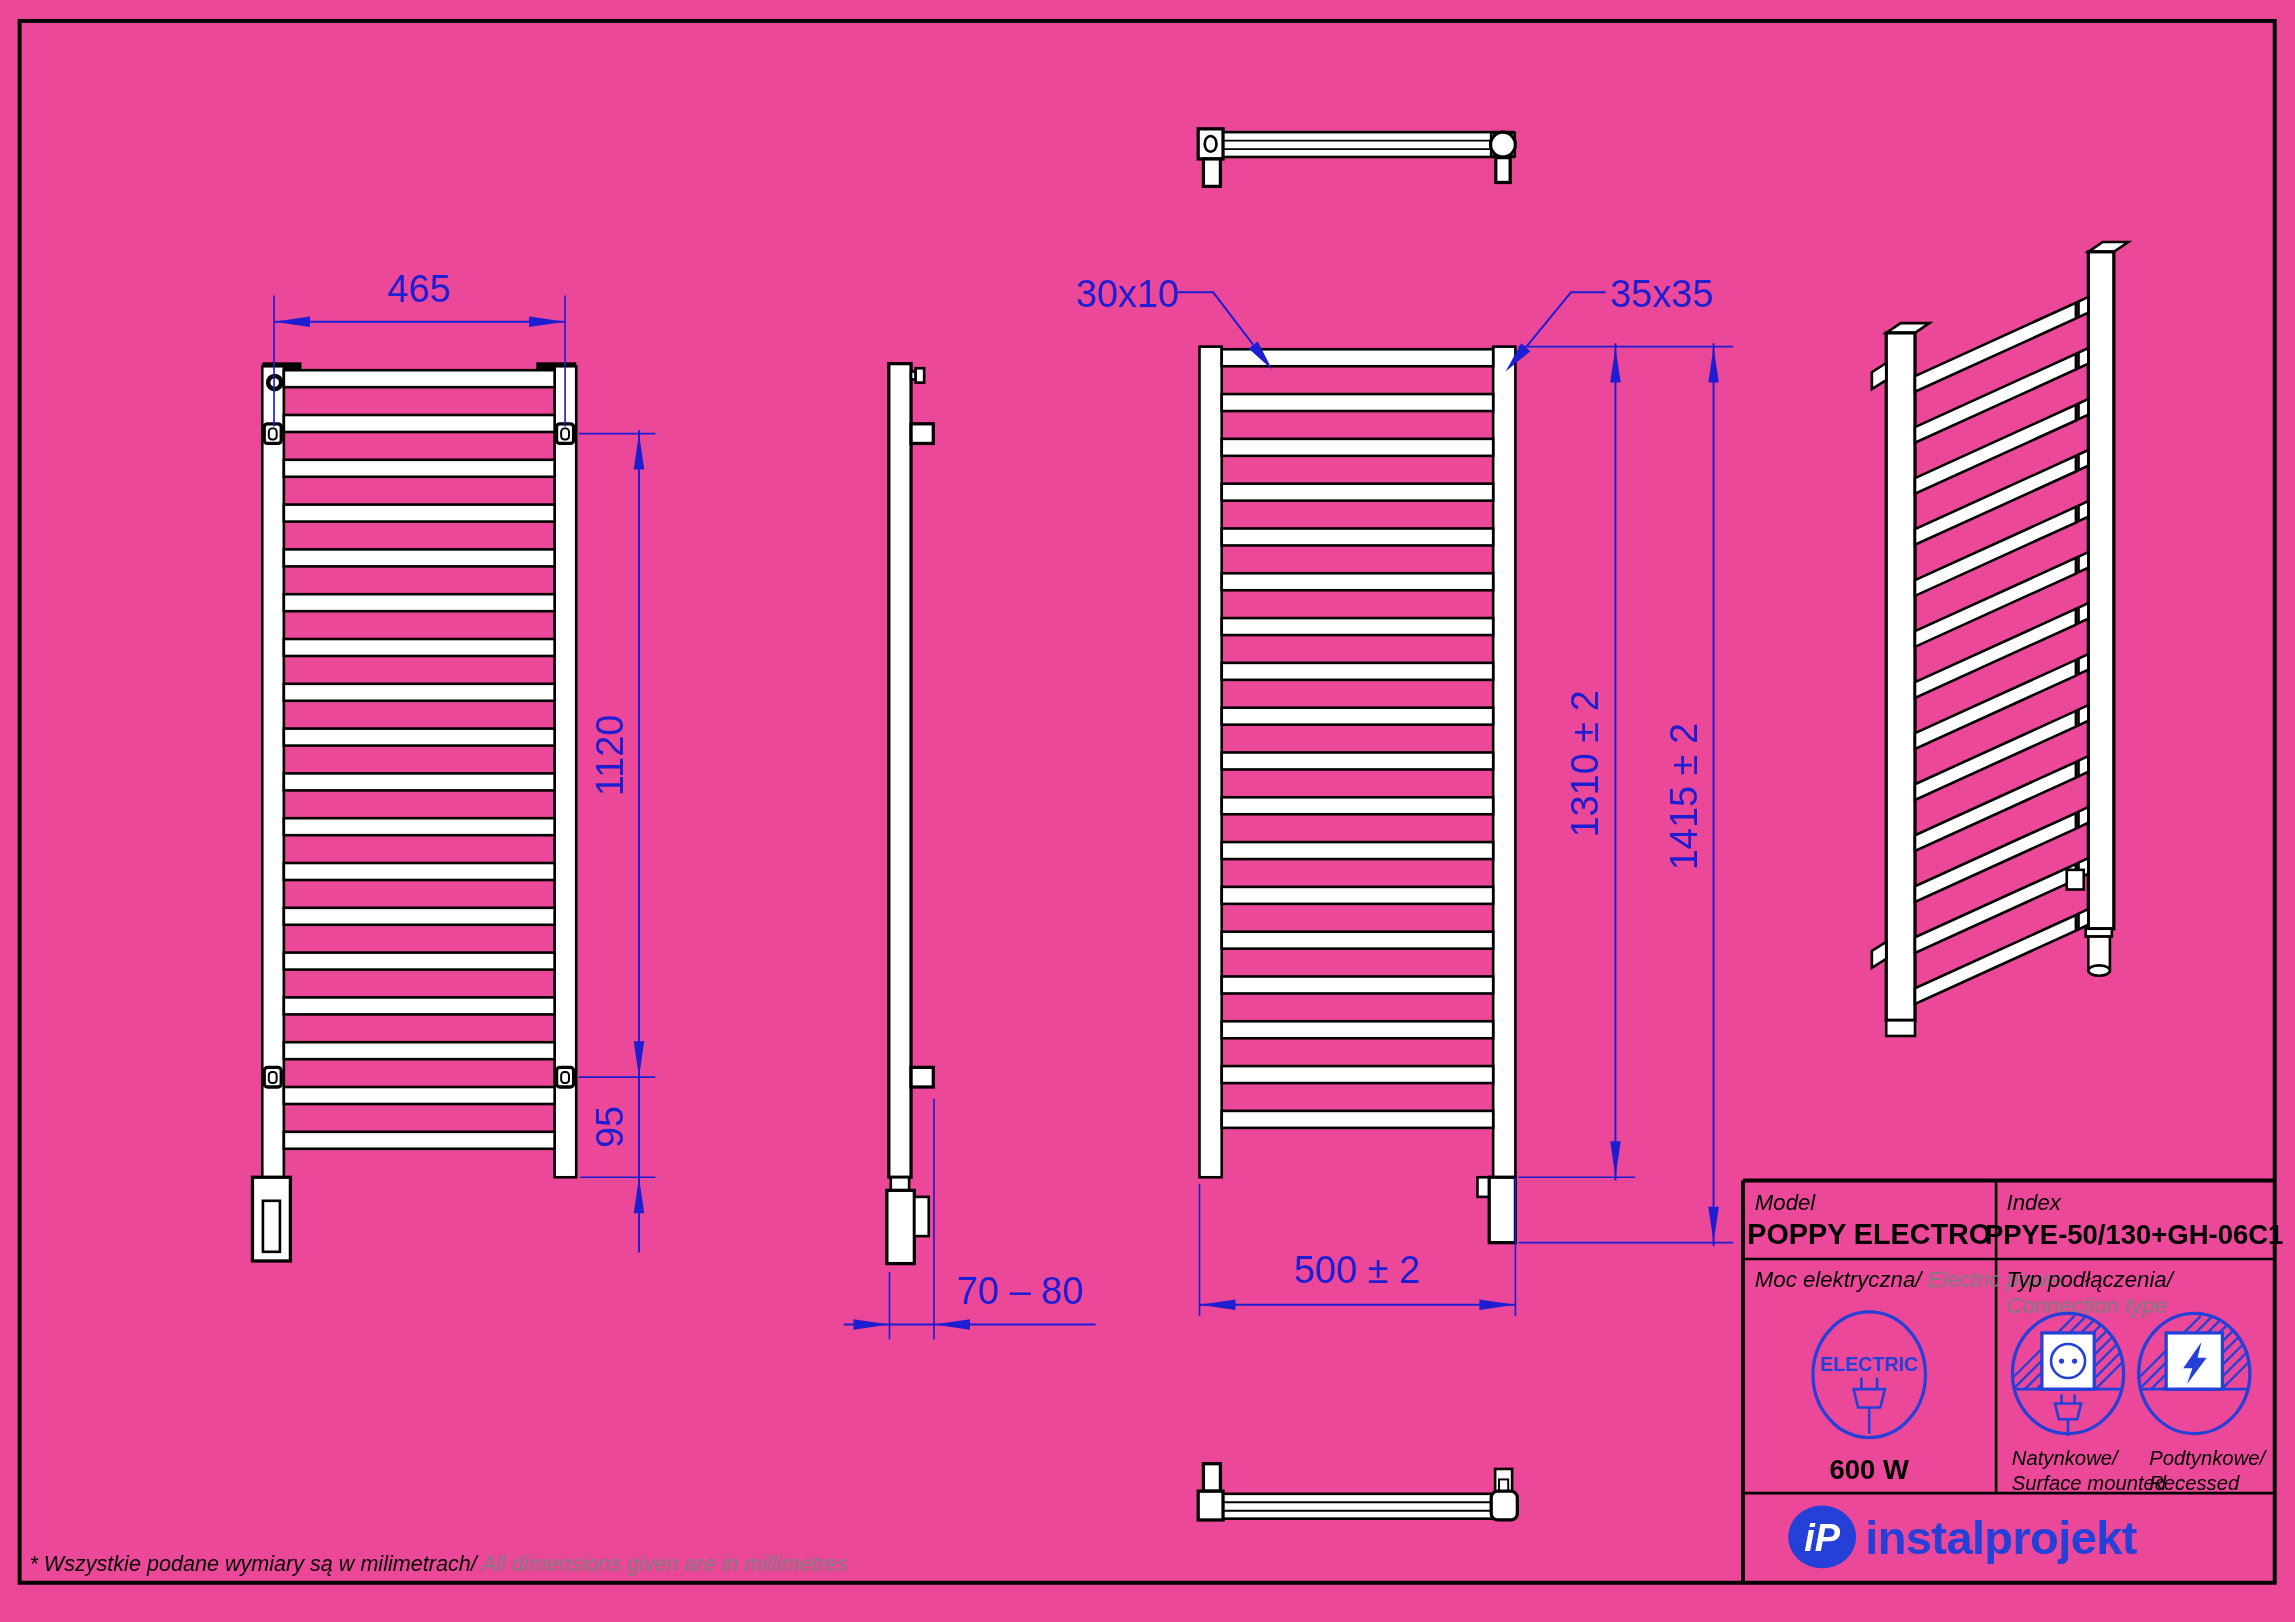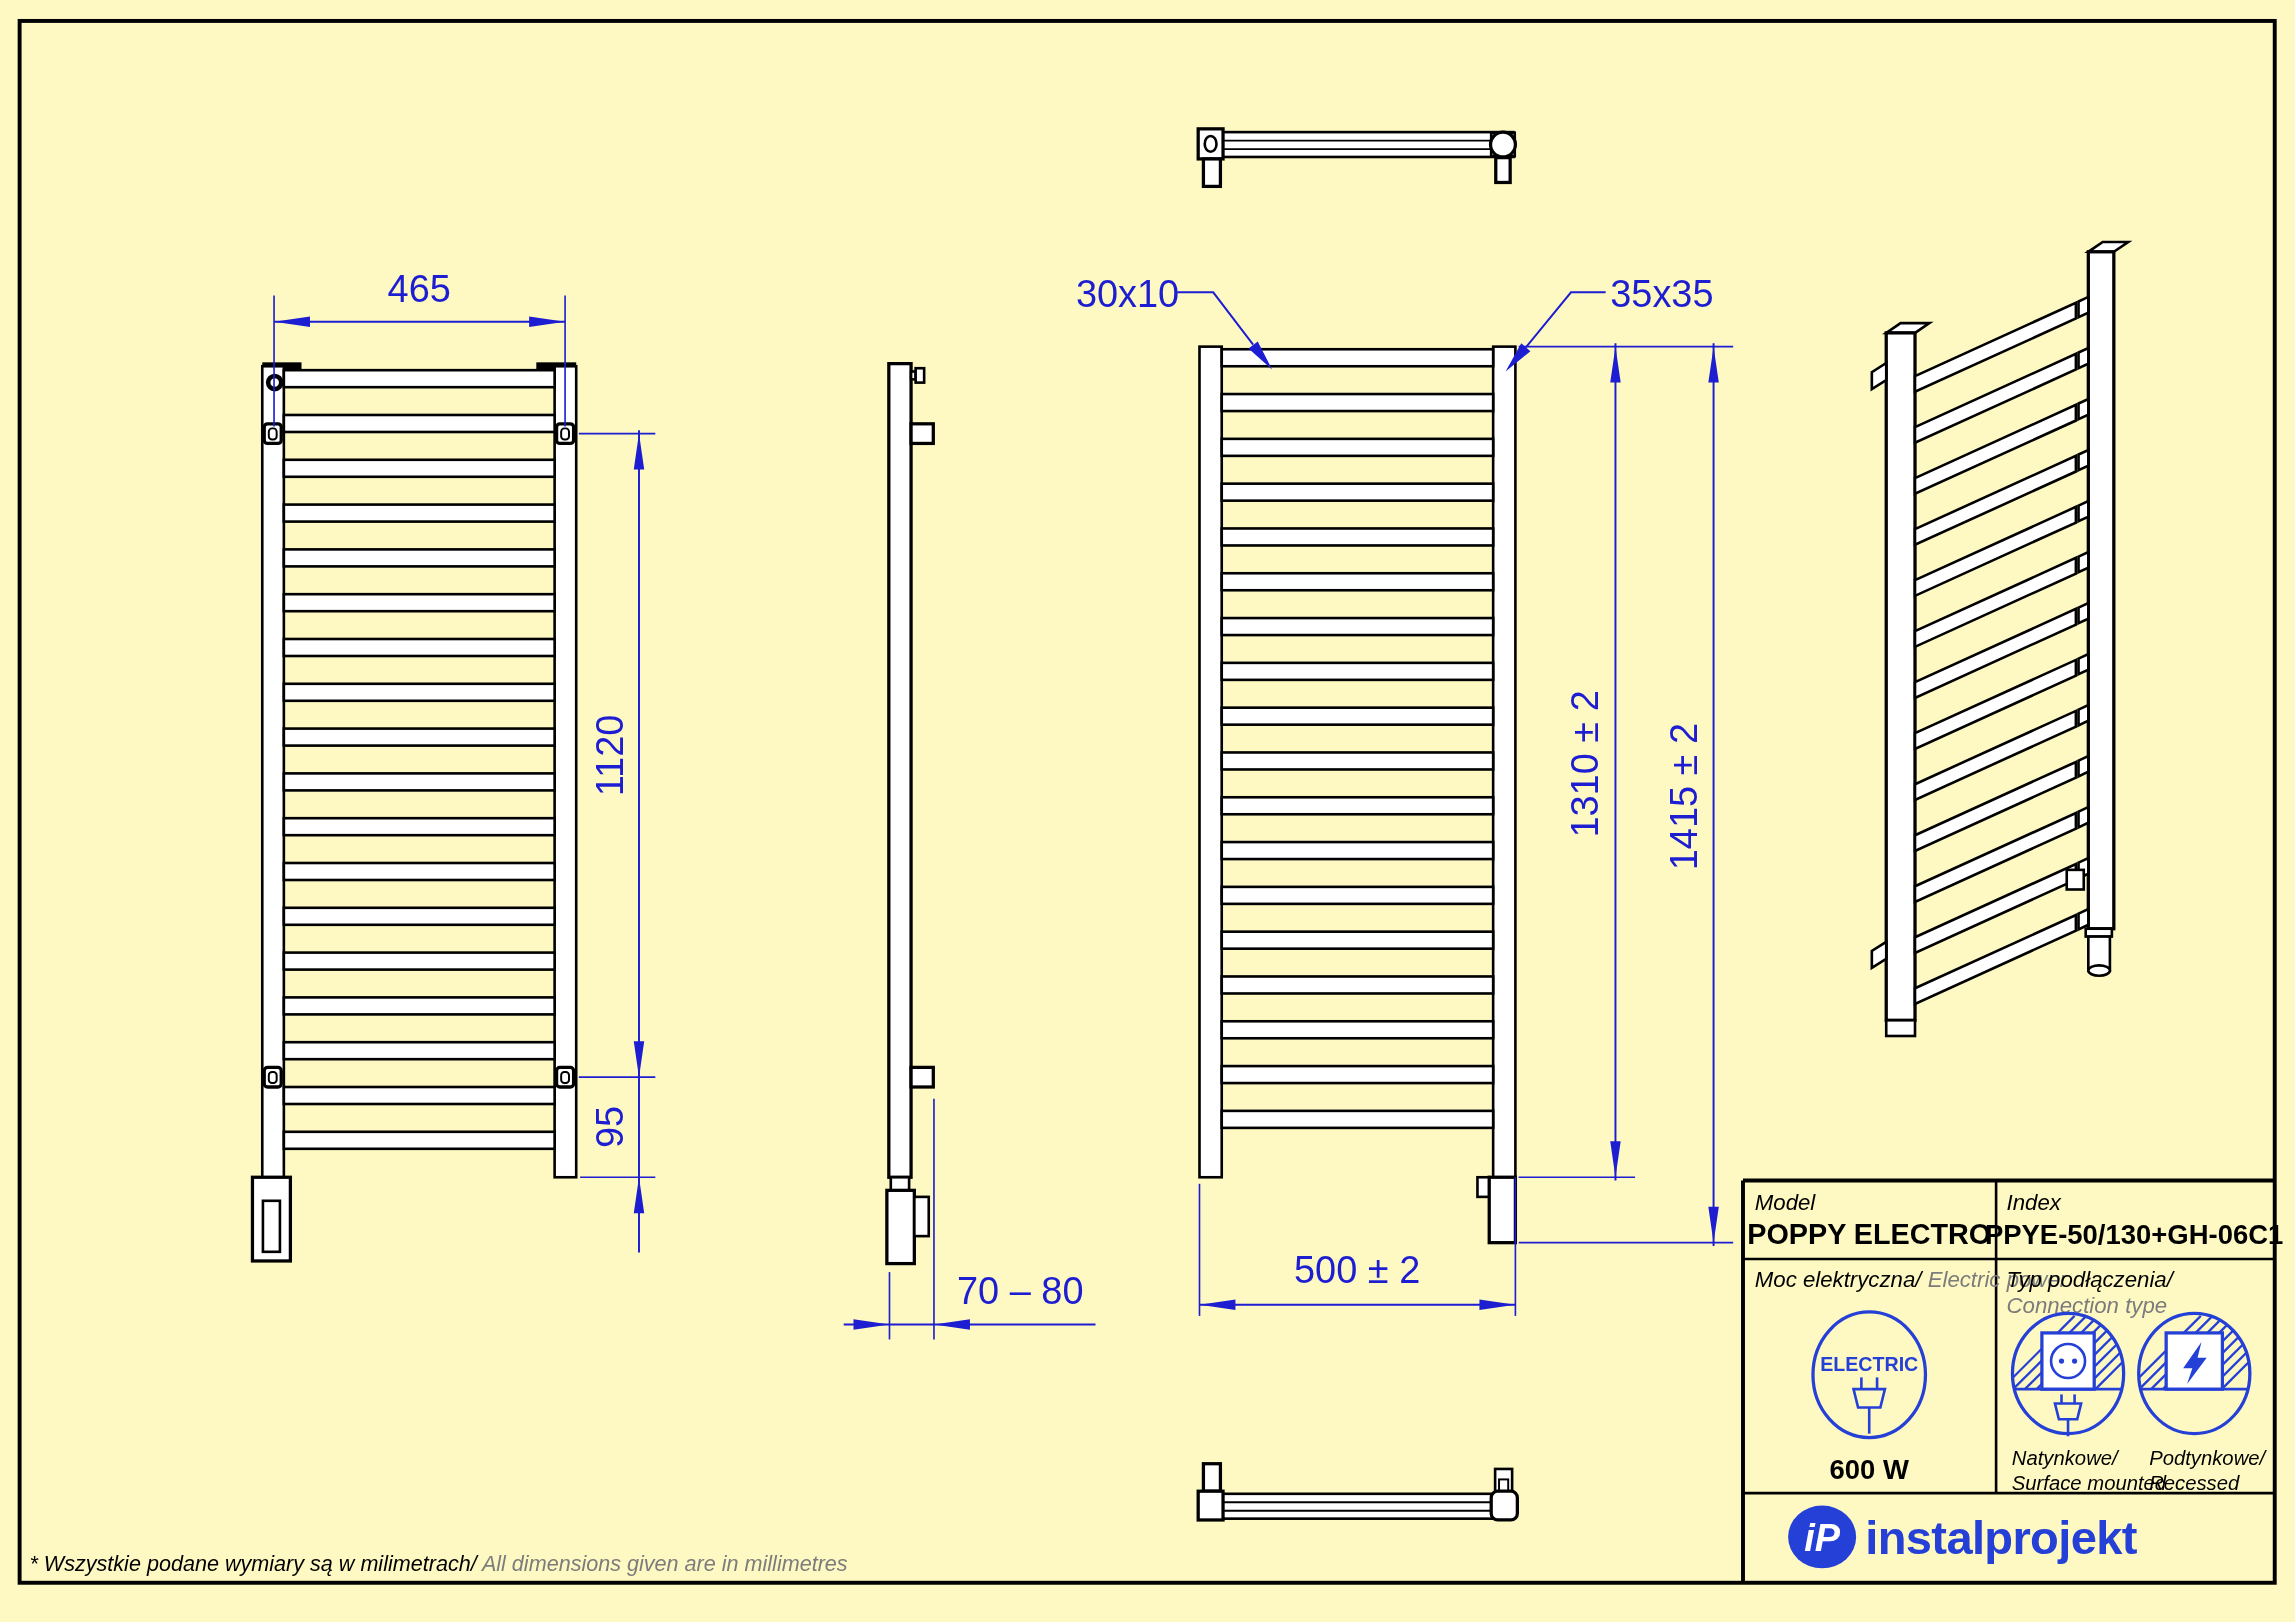--- a/index.html
+++ b/index.html
@@ -1,16 +1,16 @@
 <!DOCTYPE html>
 <html style="font-size:10.5px"><head>
 <meta charset="utf-8">
 <style>
   html,body{margin:0;padding:0;background:#ffffff;}
-  .sheet{position:relative;width:2295px;height:1622px;background:#fef9c3;overflow:hidden;}
+  .sheet{position:relative;width:2295px;height:1622px;background:#ec4899;overflow:hidden;}
   svg{position:absolute;left:0;top:0;}
   text{font-family:"Liberation Sans","DejaVu Sans",sans-serif;}
   .ln{fill:#ffffff;stroke:#000000;stroke-width:4;}
   .ln5{fill:#ffffff;stroke:#000000;stroke-width:5;}
   .ln3{fill:none;stroke:#000000;stroke-width:3;}
   .blk{fill:#000000;stroke:none;}
   .ext{stroke:#1d1dd2;stroke-width:2.5;fill:none;}
   .dml{stroke:#1d1dd2;stroke-width:3;fill:none;}
   .arr{fill:#1d1dd2;stroke:none;}
   .dim{fill:#1d1dd2;font-size:58px;}

